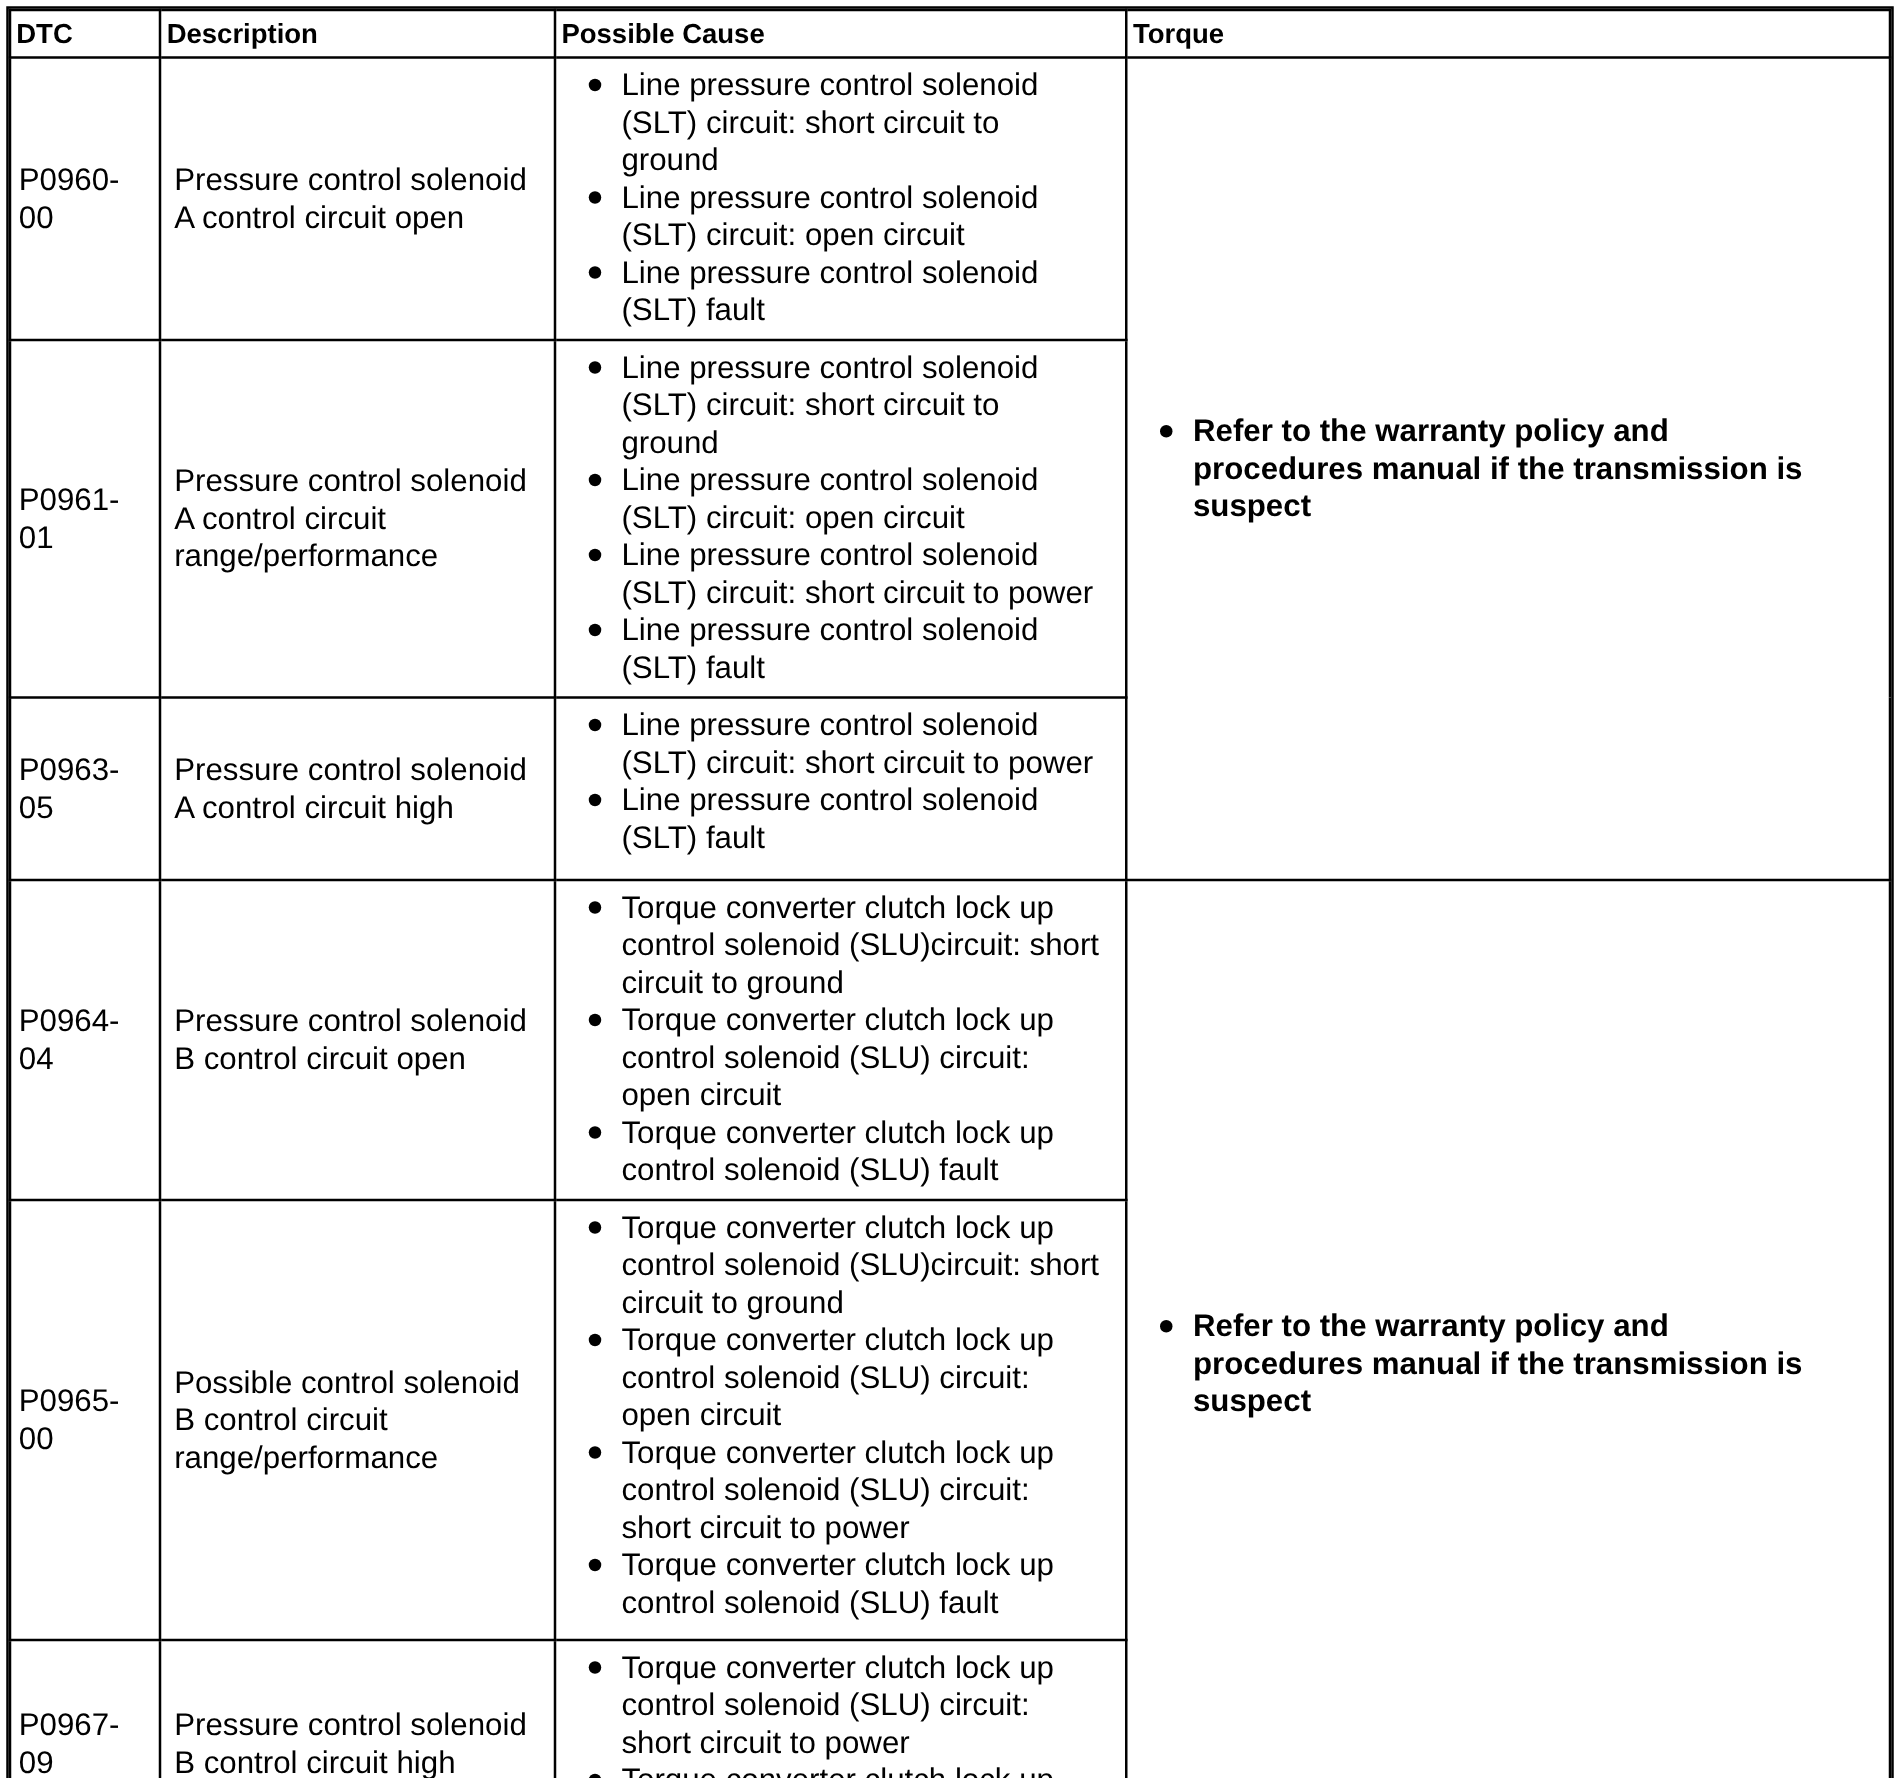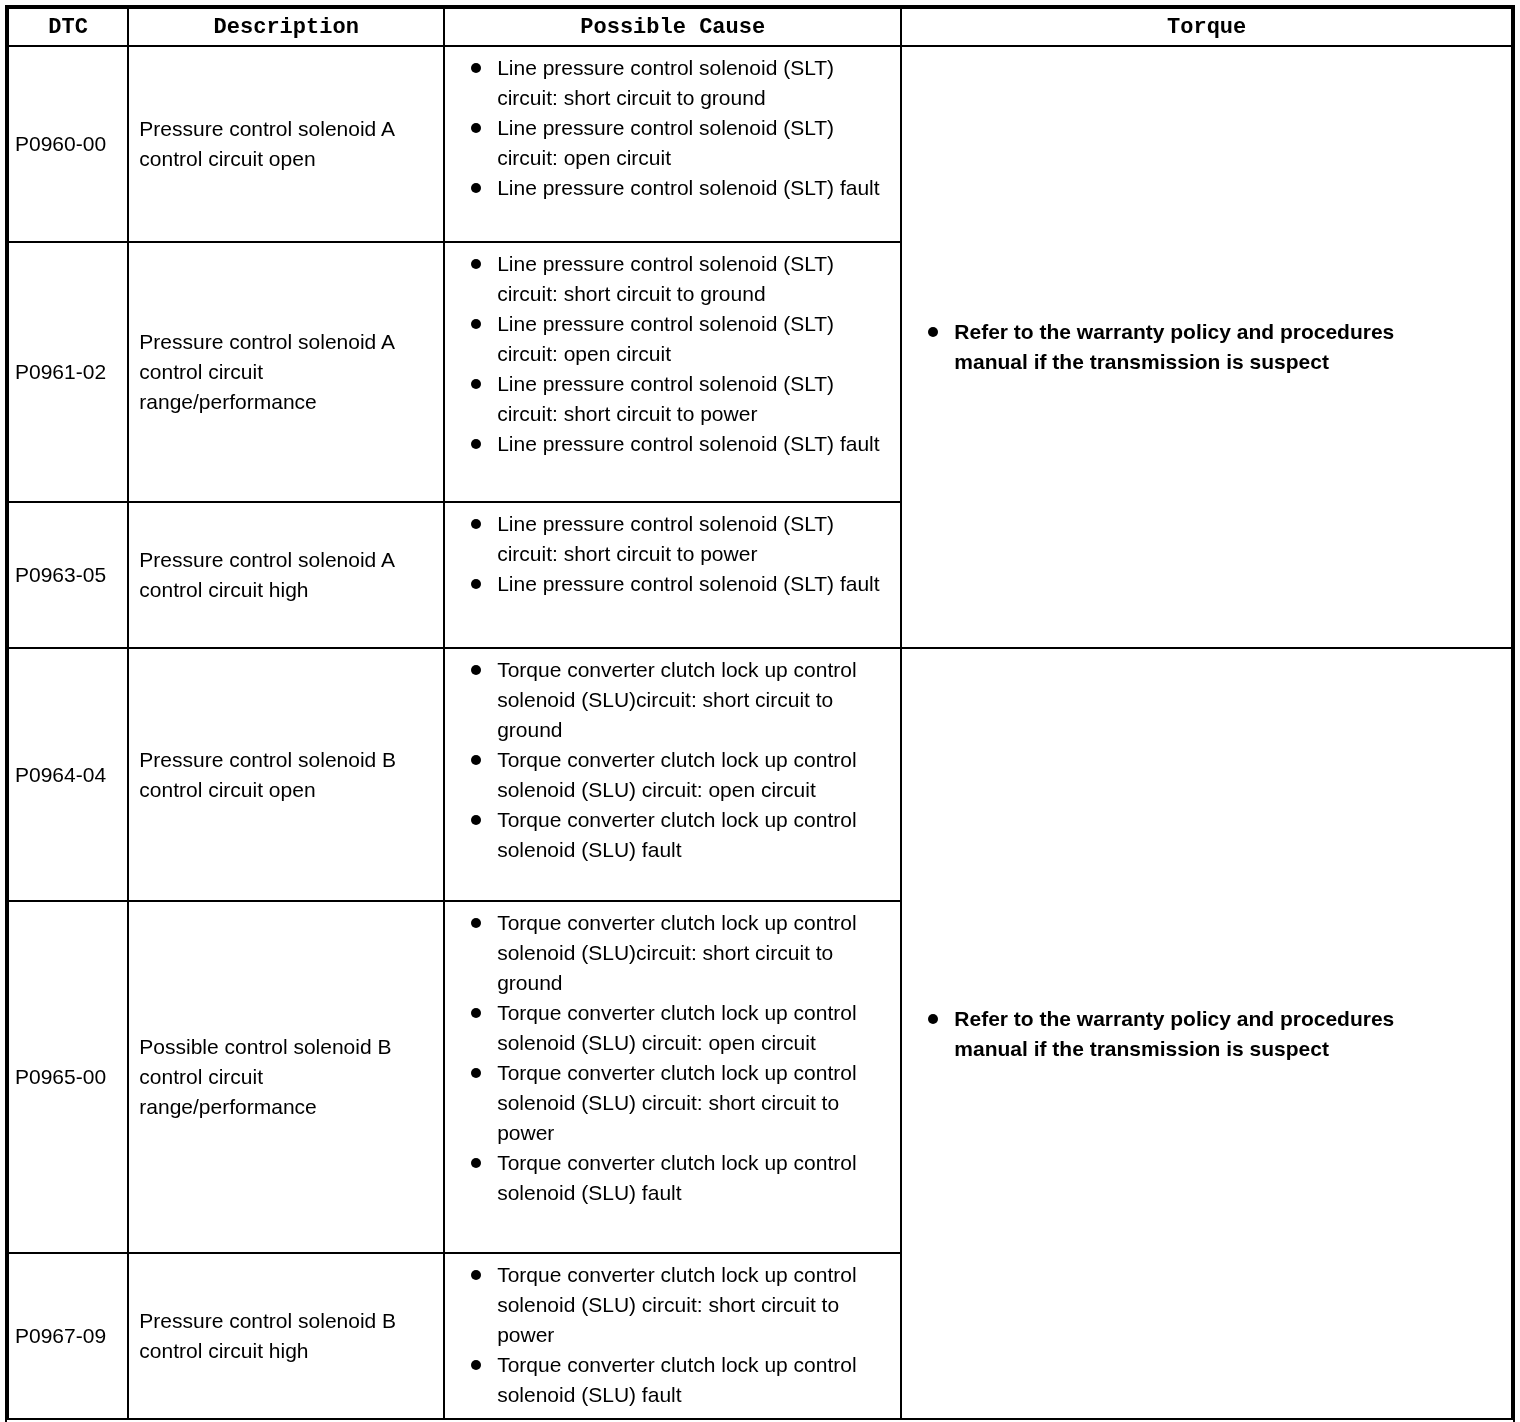--- a/index.html
+++ b/index.html
@@ -18,28 +18,27 @@
     border-collapse: collapse;
     width: 100%;
     table-layout: fixed;
   }
   th, td {
     border: 2px solid #000000;
   }
   th {
     font-size: 22px;
     font-weight: bold;
-    text-align: center;
+    text-align: left;
     height: 38px;
     padding: 3px 4px;
     vertical-align: middle;
-    font-family: Liberation Mono, monospace;
   }
   td {
-    font-size: 21px;
+    font-size: 25px;
     line-height: 30px;
     vertical-align: middle;
   }
   td.dtc {
     padding: 4px 4px 4px 6px;
     word-wrap: break-word;
   }
   td.desc {
     padding: 4px 16px 4px 10px;
     margin-top: 31px;
@@ -111,21 +110,21 @@
           </ul>
         </td>
         <td class="action" rowspan="3">
           <ul class="bullets">
             <li>Refer to the warranty policy and procedures manual if the transmission is suspect</li>
           </ul>
         </td>
       </tr>
 
       <tr class="r2">
-        <td class="dtc">P0961-02</td>
+        <td class="dtc">P0961-01</td>
         <td class="desc">Pressure control solenoid A control circuit range/performance</td>
         <td class="cause">
           <ul class="bullets">
             <li>Line pressure control solenoid (SLT) circuit: short circuit to ground</li>
             <li>Line pressure control solenoid (SLT) circuit: open circuit</li>
             <li>Line pressure control solenoid (SLT) circuit: short circuit to power</li>
             <li>Line pressure control solenoid (SLT) fault</li>
           </ul>
         </td>
       </tr>

